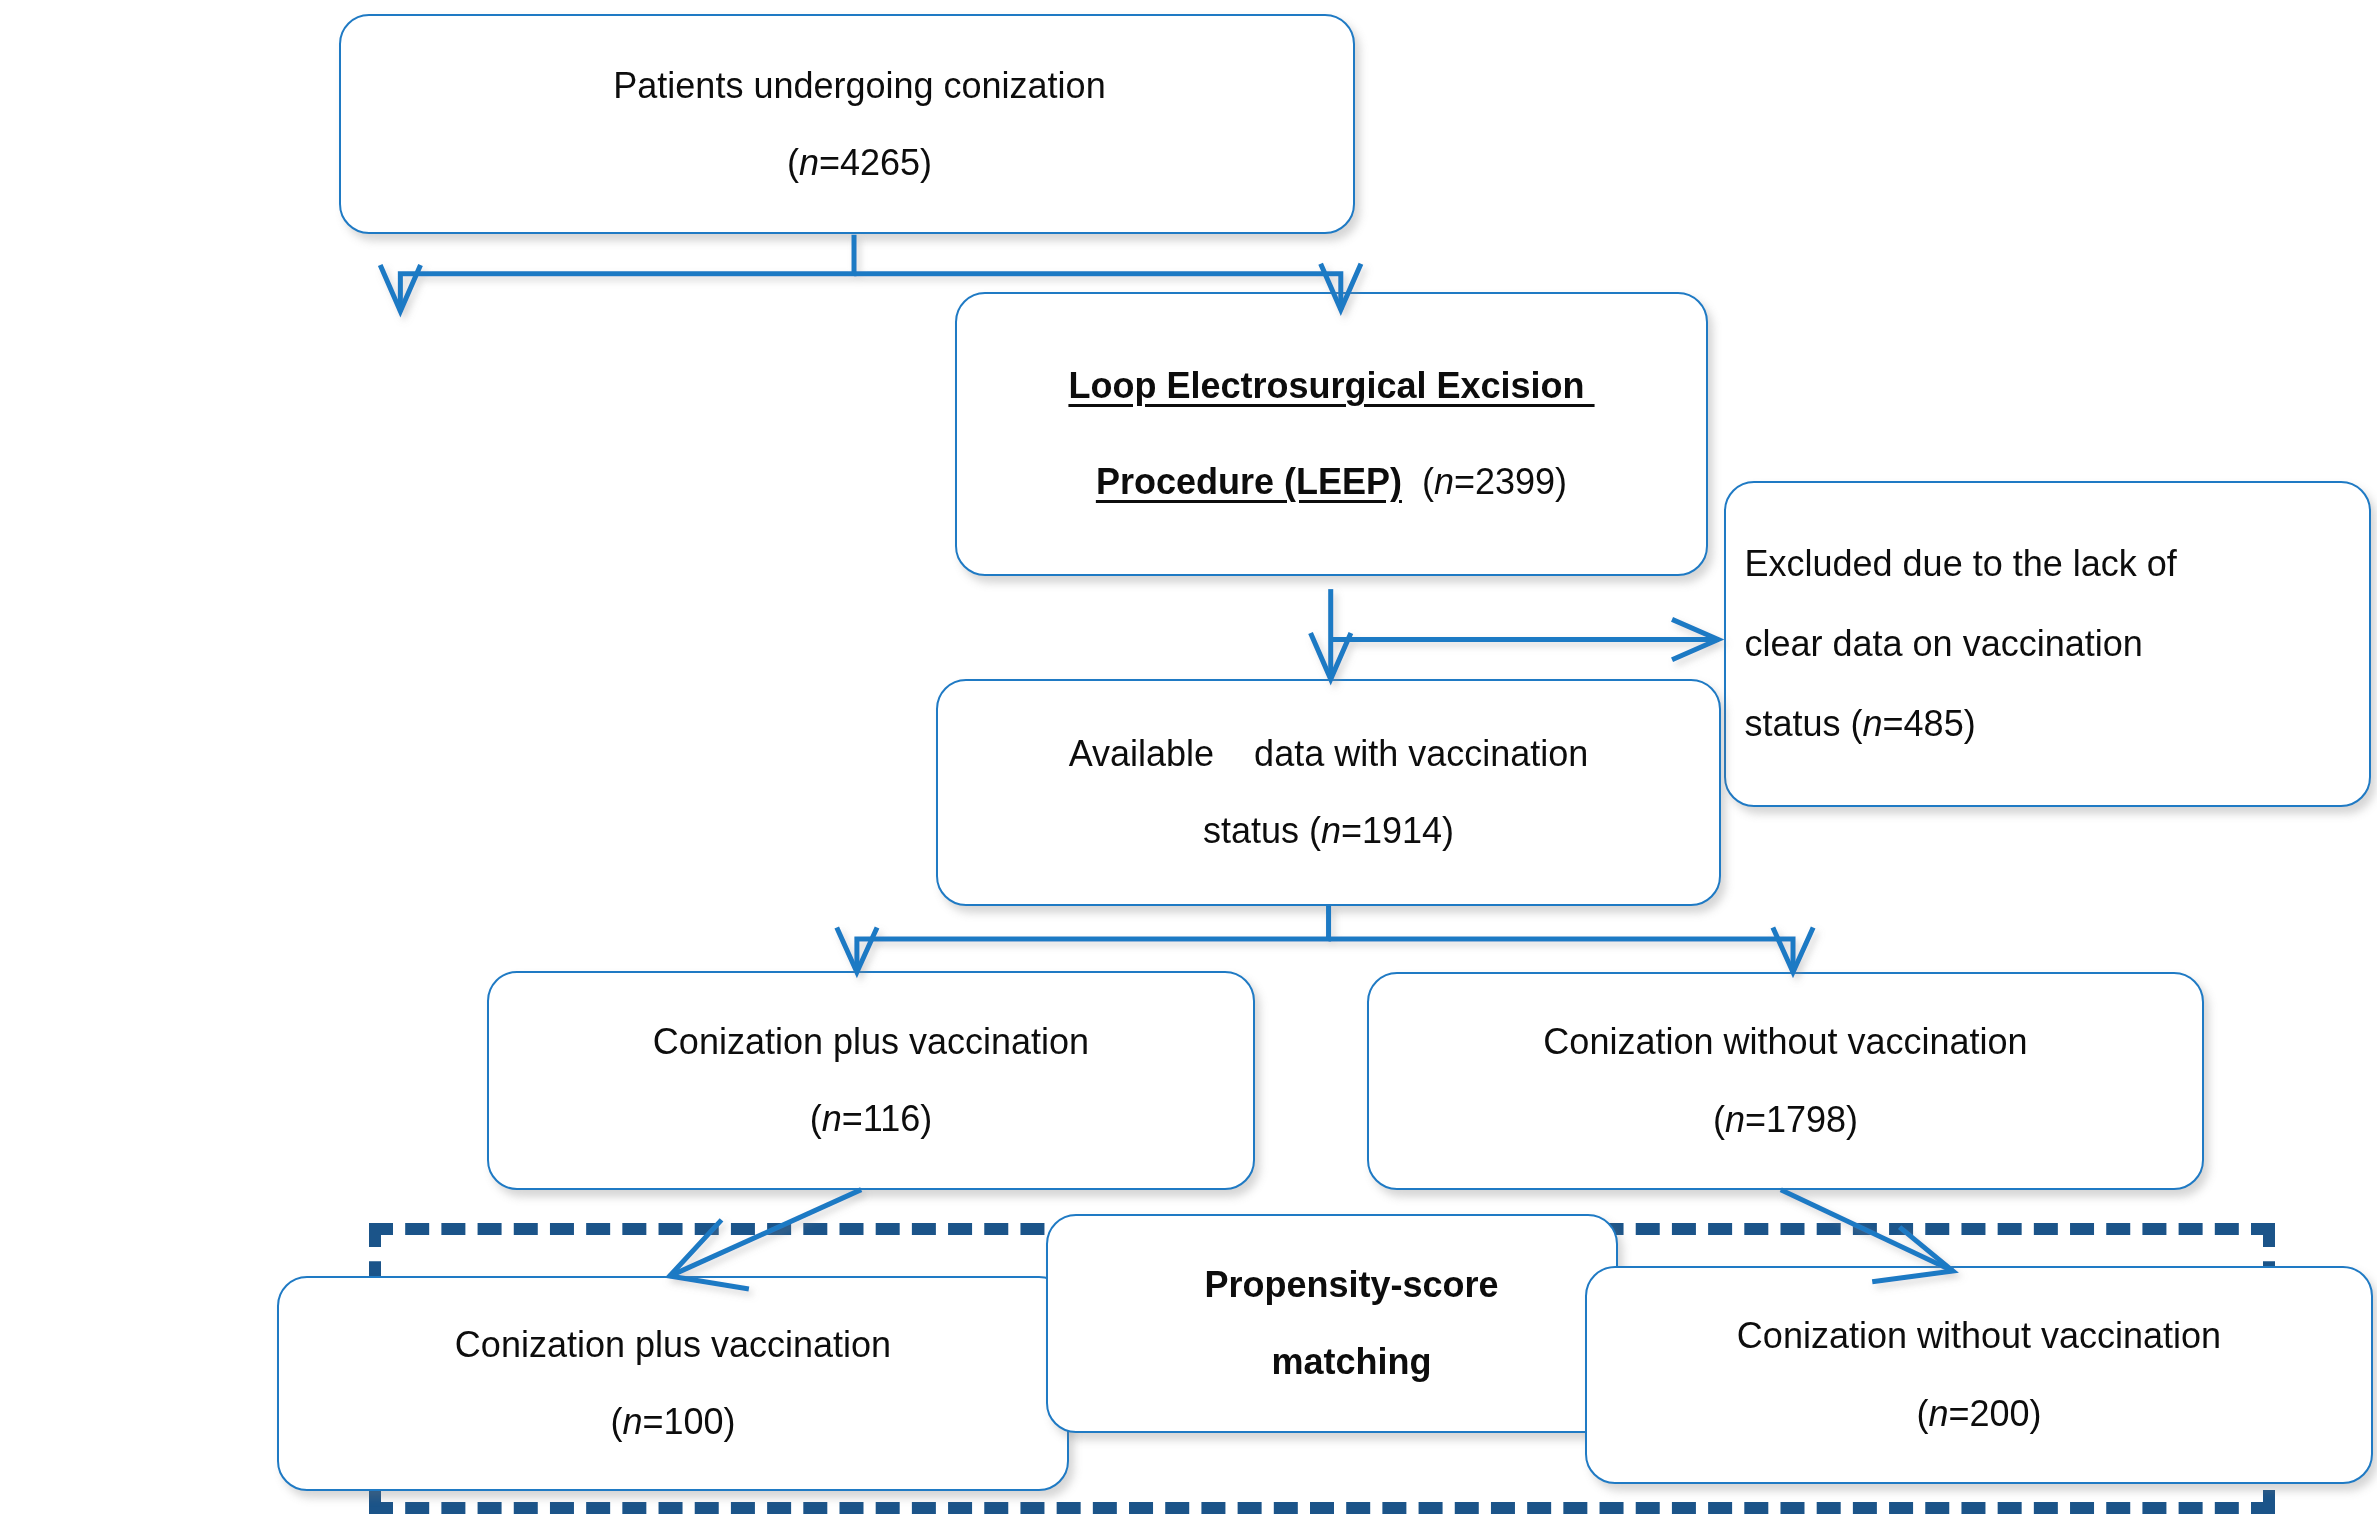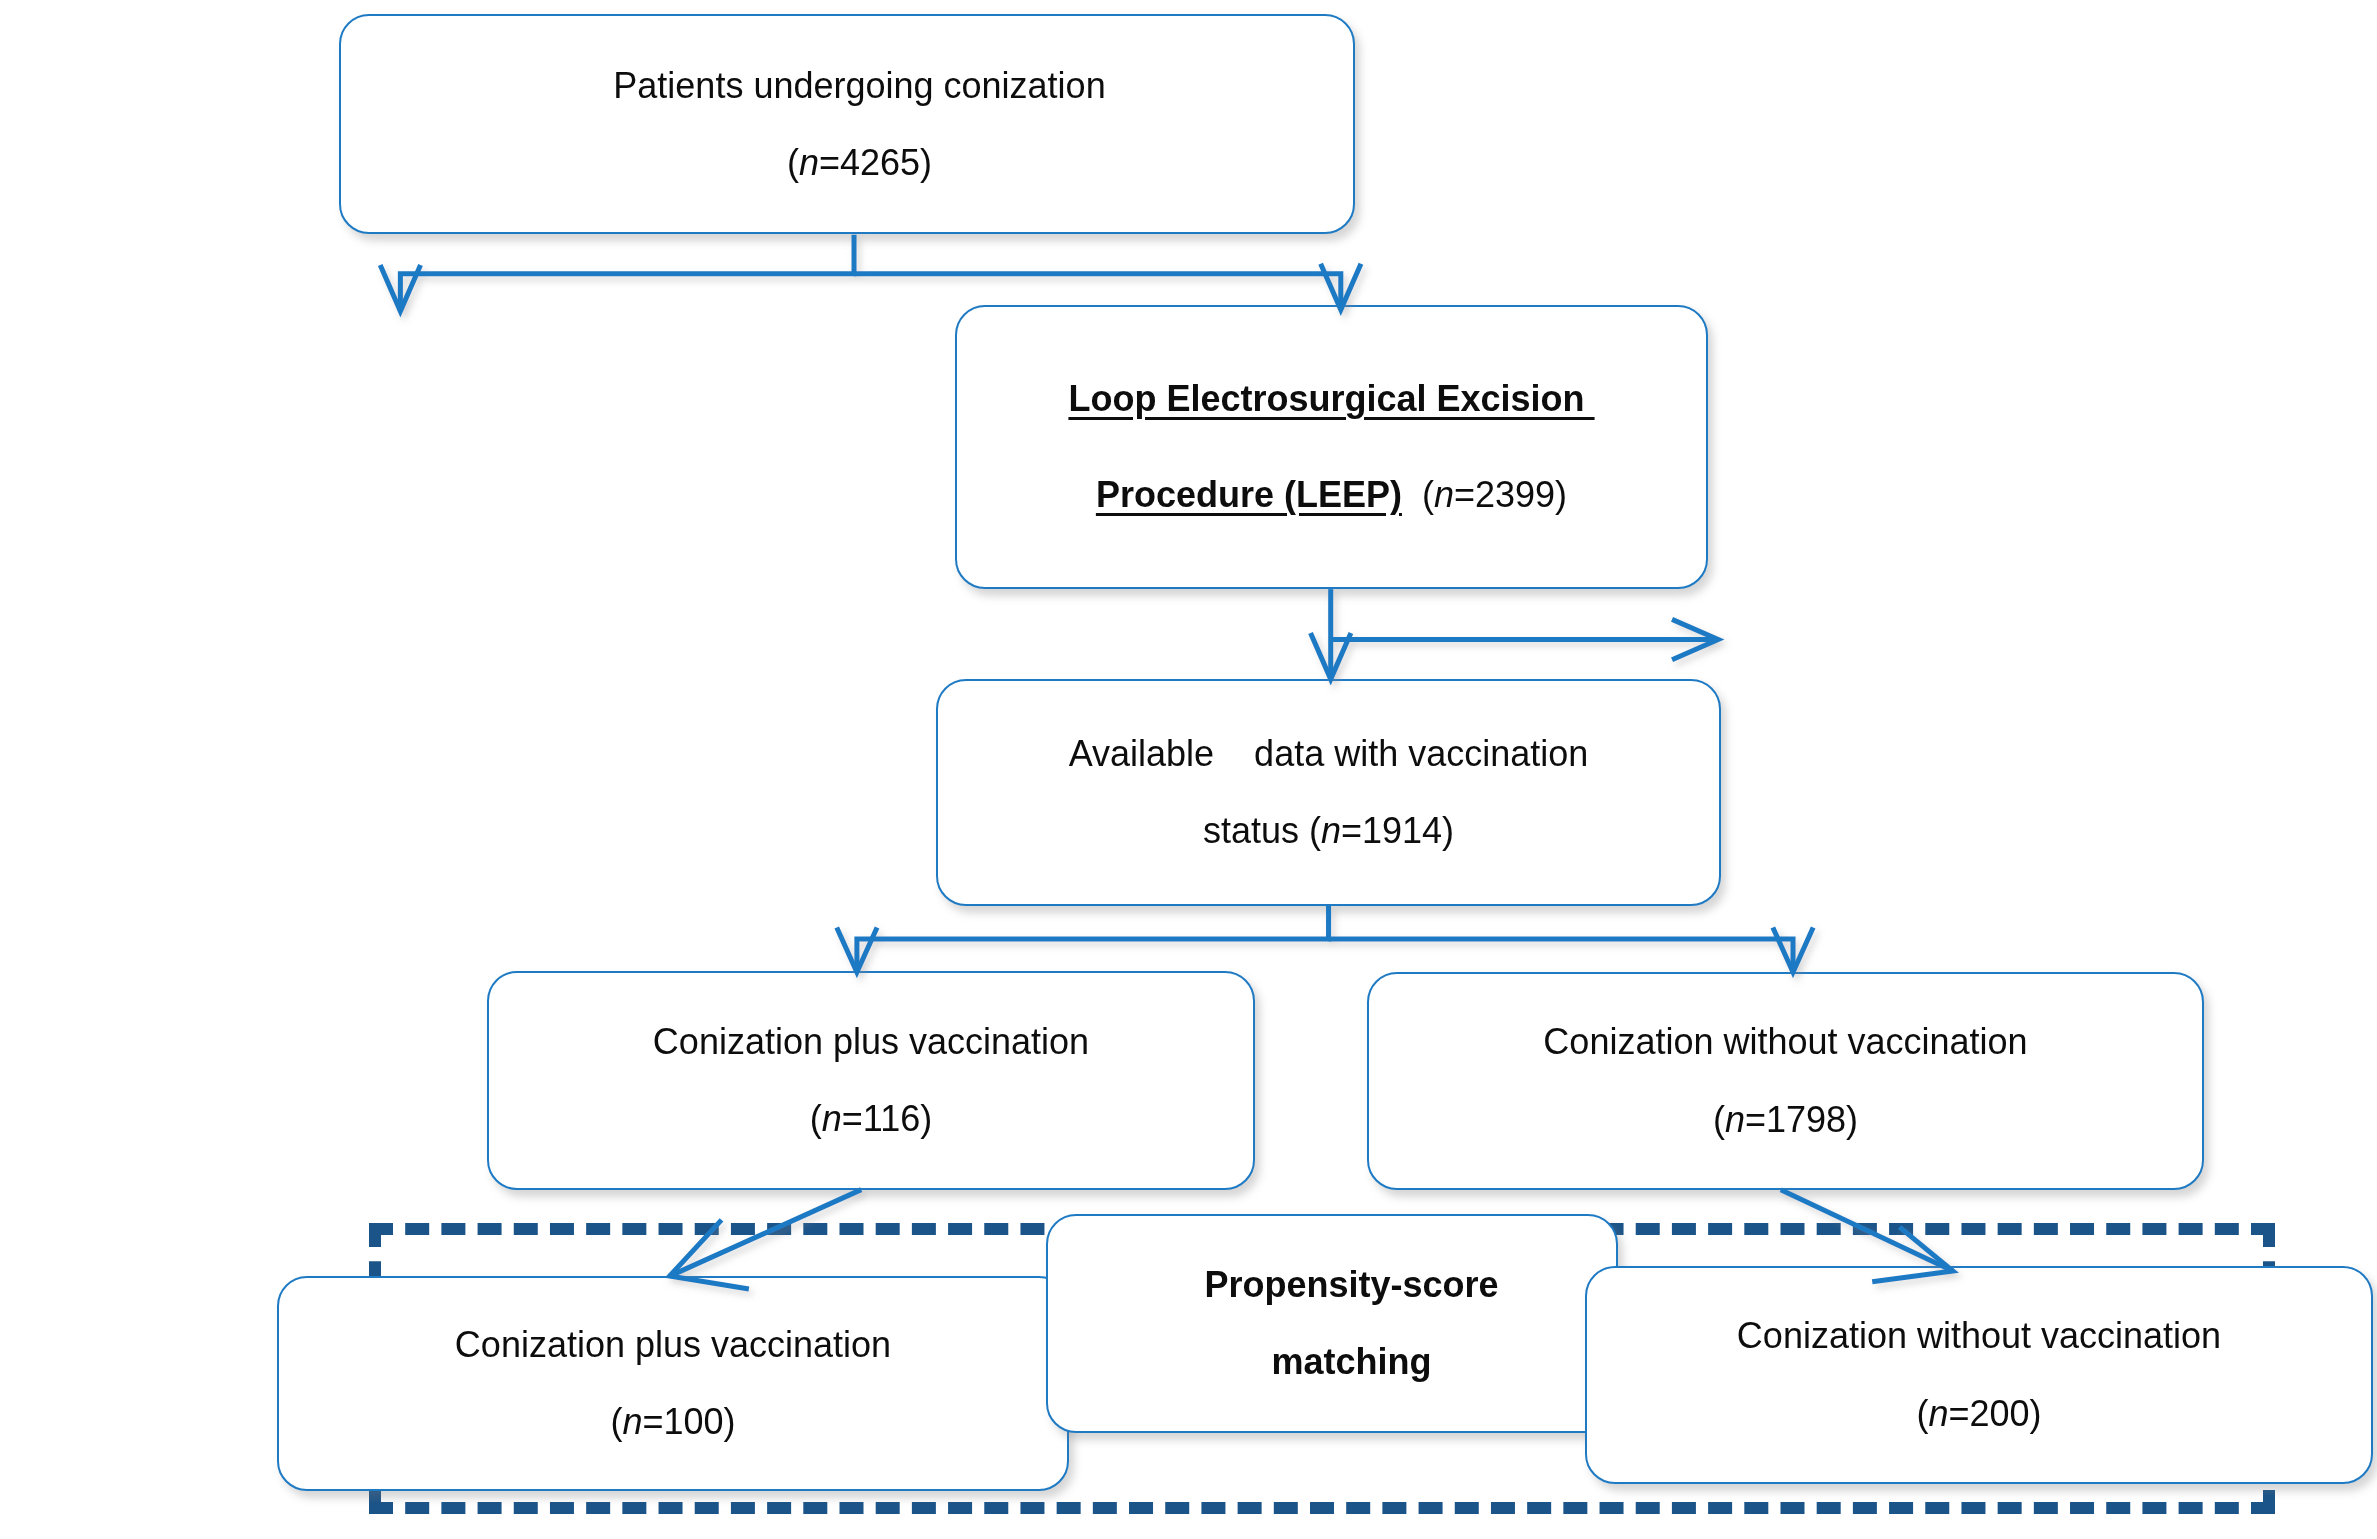--- a/index.html
+++ b/index.html
@@ -107,25 +107,30 @@
       <path d="M2638,1704 L2712,1765 L2600,1780"></path>
     </g>
   </svg>
 
   <div class="fbox" style="left:339px; top:14.4px; width:1016px; height:220px;padding-left:25px;">
     <span class="ln">Patients undergoing conization</span>
     <span class="ln"><span>(</span><span class="ital">n</span><span>=4265)</span></span>
   </div>
 
 
-  <div class="fbox" style="left:955px; top:305px; width:753px; height:284px;gap:19px;">
+  <div class="fbox" style="left:955px; top:292px; width:753px; height:284px;gap:19px;">
     <span class="ln bold uline">Loop Electrosurgical Excision </span>
     <span class="ln"><span class="bold uline">Procedure (LEEP)</span><span>  </span><span>(</span><span class="ital">n</span><span>=2399)</span></span>
   </div>
 
+  <div class="fbox left-align" style="left:1724px; top:481px; width:647px; height:326px;">
+    <span class="ln">Excluded due to the lack of</span>
+    <span class="ln">clear data on vaccination</span>
+    <span class="ln"><span>status (</span><span class="ital">n</span><span>=485)</span></span>
+  </div>
 
   <div class="fbox" style="left:936px; top:679px; width:785px; height:227px;">
     <span class="ln">Available    data with vaccination</span>
     <span class="ln"><span>status (</span><span class="ital">n</span><span>=1914)</span></span>
   </div>
 
   <div class="fbox" style="left:487px; top:971px; width:768px; height:219px;">
     <span class="ln">Conization plus vaccination</span>
     <span class="ln"><span>(</span><span class="ital">n</span><span>=116)</span></span>
   </div>

